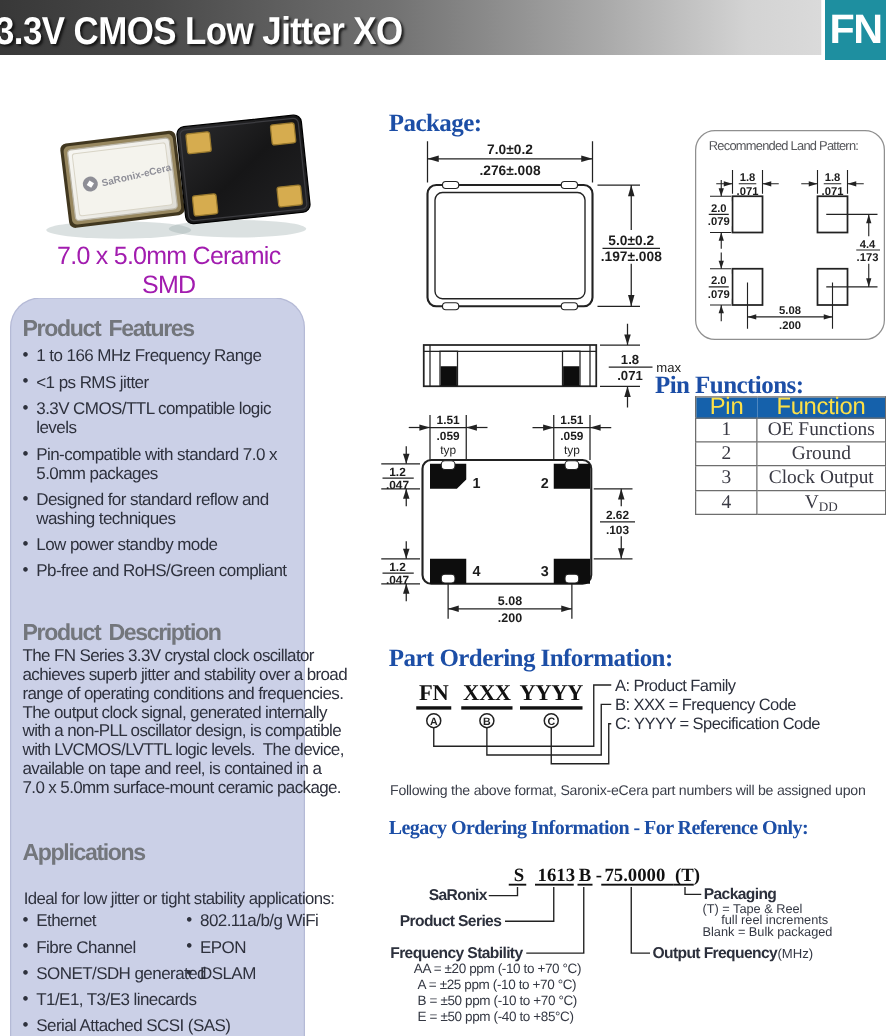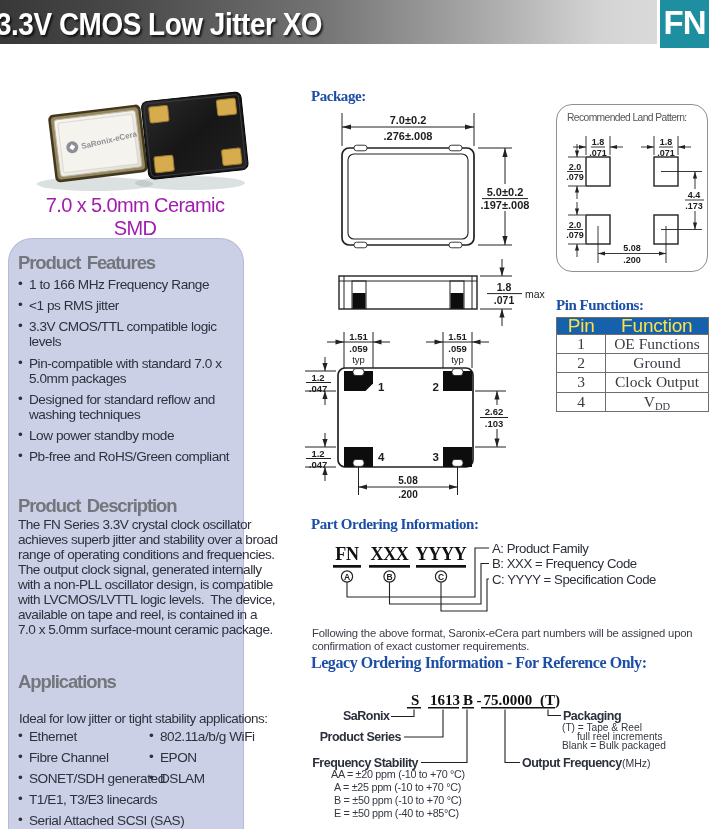--- a/index.html
+++ b/index.html
@@ -28,21 +28,21 @@
   .desc-p{margin:0;font-size:13.6px;line-height:15.1px;color:#2e313d;
     letter-spacing:-0.5px;width:262px;white-space:pre-wrap;}
   .apps-intro{margin:18px 0 3px 1px;font-size:13.4px;color:#2e313d;letter-spacing:-0.45px;white-space:nowrap;}
   .apps-cols{position:relative;}
   .apps-col2{position:absolute;left:131px;top:0;width:120px;margin-top:0 !important;}
   #features-h{margin-top:0;}
   #desc-h{margin-top:30px;}
   #apps-h{margin-top:33px;}
   
   .h-blue{position:absolute;font-family:"Liberation Serif",serif;font-weight:bold;
-    color:#1c4ea6;font-size:15px;white-space:nowrap;letter-spacing:-0.45px;}
+    color:#1c4ea6;font-size:20px;white-space:nowrap;letter-spacing:-0.45px;}
   .lp-box{position:absolute;left:556px;top:104px;width:152px;height:168px;box-sizing:border-box;
     border:1.4px solid #8f8f8f;border-radius:16px;background:#fff;}
   .lp-title{position:absolute;left:10px;top:7px;font-size:10.3px;color:#55565a;
     letter-spacing:-0.6px;white-space:nowrap;}
   
   .pin-table{position:absolute;left:556px;top:317px;border-collapse:collapse;table-layout:fixed;}
   .pin-table th{background:#1561ab;color:#fde047;font-family:"Liberation Sans",sans-serif;
     font-size:19px;font-weight:normal;height:16px;line-height:16px;padding:0;letter-spacing:-0.2px;}
   .pin-table td{font-family:"Liberation Serif",serif;font-size:15.5px;color:#3a3a44;
     text-align:center;height:18px;line-height:18.2px;padding:0;border:1px solid #6e6e6e;}
@@ -346,21 +346,21 @@
         <line x1="665" y1="225" x2="665" y2="262"></line>
         <line x1="597" y1="252.5" x2="665" y2="252.5"></line>
       </g>
       <polygon points="597,252.5 604,250.4 604,254.6" fill="#222"></polygon>
       <polygon points="665,252.5 658,250.4 658,254.6" fill="#222"></polygon>
       <text class="dim" x="631" y="250" font-size="9" text-anchor="middle">5.08</text>
       <text class="dim" x="631" y="262" font-size="9" text-anchor="middle">.200</text>
     </svg>
   </div>
 
-  <div class="h-blue" style="left:556px;top:297px;">Pin Functions:</div>
+  <div class="h-blue" style="left:524px;top:297px;">Pin Functions:</div>
   <table class="pin-table">
     <colgroup>
         <col style="width:49px">
         <col style="width:103px">
       </colgroup>
     <tbody>
         <tr>
       <th>Pin</th>
       <th>Function</th>
     </tr>
@@ -403,21 +403,20 @@
       <path d="M347,582.2 V597 H475 V548 H489"></path>
       <path d="M389.5,582.2 V604 H481 V563.5 H489"></path>
       <path d="M441,582.2 V611 H487 V579 H489"></path>
     </g>
     <text x="492" y="552.5" font-size="13.2" fill="#2c303c" letter-spacing="-0.45">A: Product Family</text>
     <text x="492" y="568" font-size="13.2" fill="#2c303c" letter-spacing="-0.45">B: XXX = Frequency Code</text>
     <text x="492" y="583.5" font-size="13.2" fill="#2c303c" letter-spacing="-0.45">C: YYYY = Specification Code</text>
   </svg>
   <div class="note">
     <span>Following the above format, Saronix-eCera part numbers will be assigned upon</span><br>
-    <span>confirmation of exact customer requirements.</span>
   </div>
 
   <div class="h-blue" style="left:311px;top:654px;font-size:16px;">Legacy Ordering Information - For Reference Only:</div>
   <svg style="position:absolute;left:300px;top:676px;" width="409" height="153" viewBox="300 676 409 153">
     <text class="pn-serif" x="411" y="705" font-size="15">S</text>
     <text class="pn-serif" x="430" y="705" font-size="15">1613</text>
     <text class="pn-serif" x="463" y="705" font-size="15">B</text>
     <text class="pn-serif" x="476.5" y="705" font-size="15">-</text>
     <text class="pn-serif" x="483.5" y="705" font-size="15">75.0000</text>
     <text class="pn-serif" x="540" y="705" font-size="15">(T)</text>

